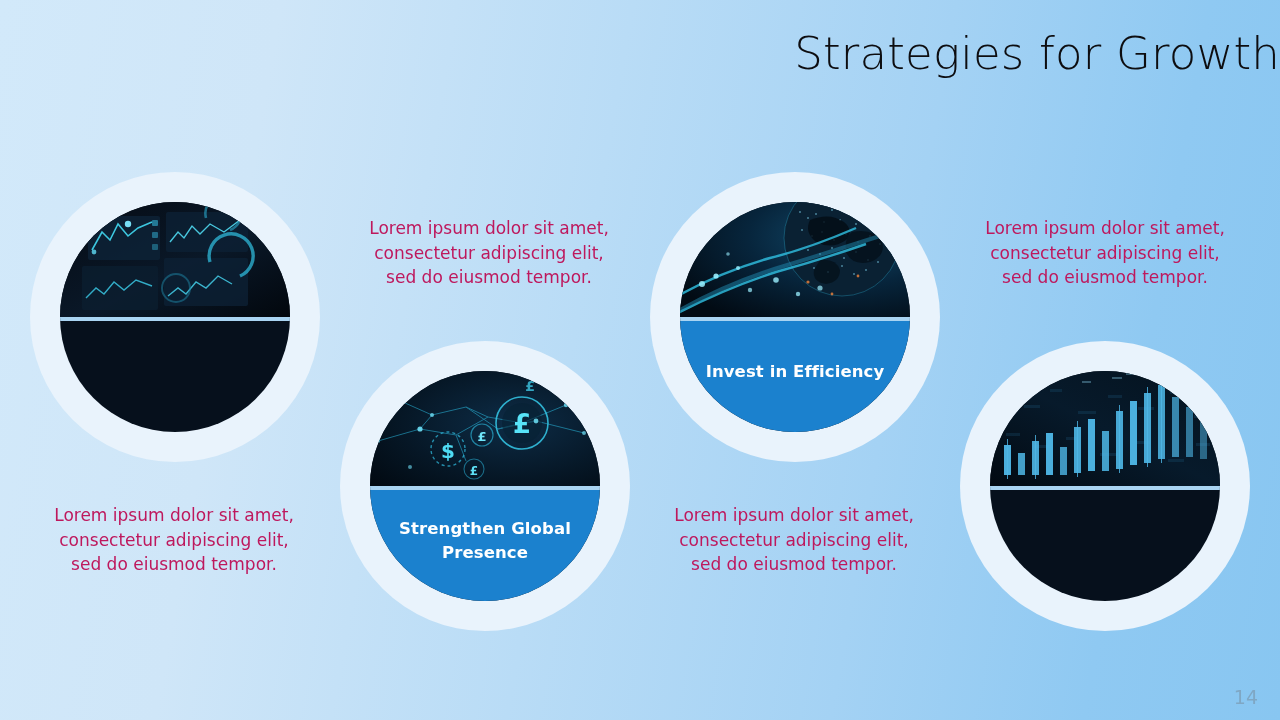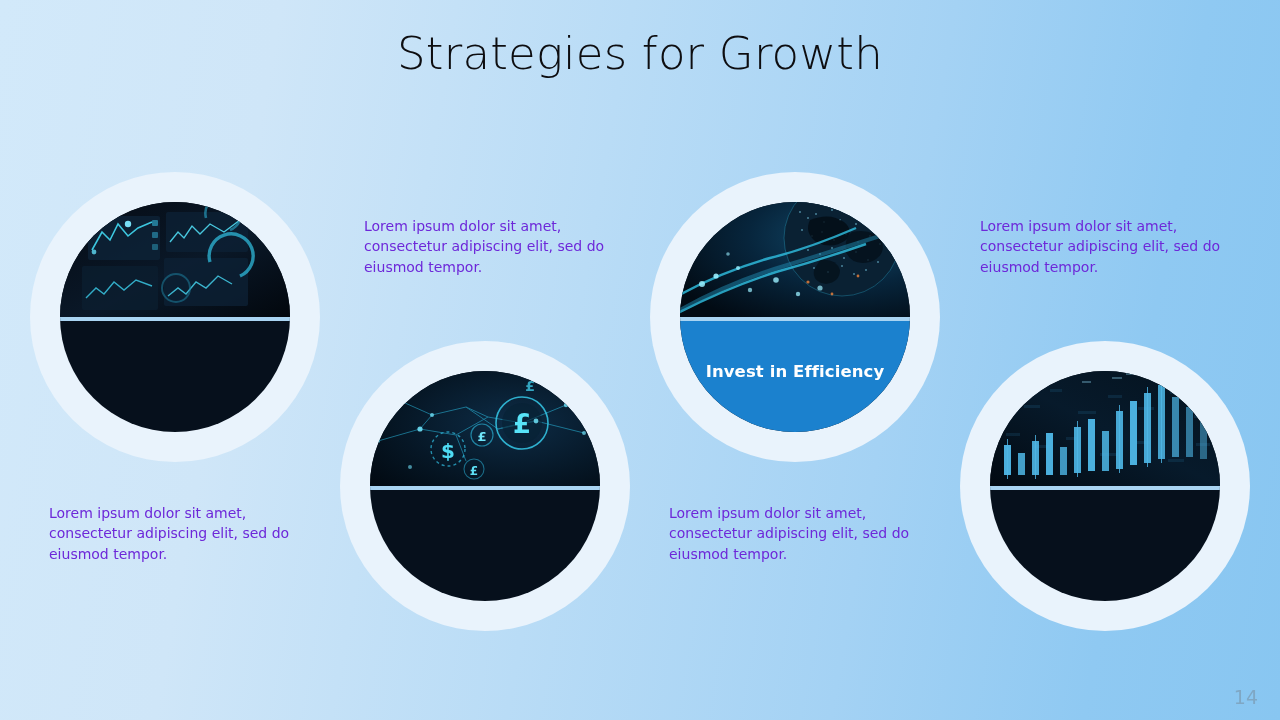--- a/index.html
+++ b/index.html
@@ -6,21 +6,21 @@
   html, body { width:1280px; height:720px; overflow:hidden; }
   body {
     font-family:"Liberation Sans", sans-serif;
     background:linear-gradient(100deg,#d2e9fa 0%,#cfe6f8 20%,#b9dcf6 45%,#a4d2f4 68%,#8fc9f2 86%,#88c6f1 100%);
     position:relative;
   }
 
   
   .slide-title{
     position:absolute; top:27px; left:0; width:1280px;
-    text-align:center;
+    text-align:right;
     font-size:45px;
     font-weight:300;
     letter-spacing:.2px;
     color:#0d0d10;
     font-family:"DejaVu Sans","Liberation Sans",sans-serif;
     white-space:nowrap;
   }
 
   
   .circle-card{
@@ -62,23 +62,24 @@
     line-height:1.42;
     text-align:center;
     letter-spacing:.1px;
     font-family:"DejaVu Sans","Liberation Sans",sans-serif;
   }
 
   
   .desc{
     position:absolute;
     width:250px;
-    font-size:14px;
+    text-align:center;
+    font-size:17px;
     line-height:1.45;
-    color:#6d28d9;
+    color:#be185d;
     font-family:"DejaVu Sans","Liberation Sans",sans-serif;
   }
 
   
   .page-number{
     position:absolute;
     right:22px; bottom:12px;
     font-size:19px;
     color:#7fa7c4;
     font-family:"DejaVu Sans","Liberation Sans",sans-serif;
@@ -171,20 +172,23 @@
           <circle cx="8" cy="70" r="2" opacity=".7"></circle>
             <circle cx="196" cy="34" r="2.2" opacity=".8"></circle>
           <circle cx="214" cy="62" r="2" opacity=".7"></circle>
             <circle cx="26" cy="28" r="1.8" opacity=".6"></circle>
           <circle cx="166" cy="50" r="2.4" opacity=".85"></circle>
             <circle cx="40" cy="96" r="2" opacity=".6"></circle>
         </g>
       </svg>
     </div>
     <div class="circle-gap"></div>
+    <div class="circle-body">
+      <div class="circle-heading">Strengthen Global Presence</div>
+    </div>
   </div>
 </div>
 
 <div class="circle-card" id="card-2">
   <div class="circle-inner">
     <div class="circle-photo">
       <svg viewBox="0 0 230 115" preserveAspectRatio="xMidYMid slice">
         <defs>
           <radialGradient id="g2" cx=".72" cy=".3" r=".85">
             <stop offset="0" stop-color="#124a6b"></stop>

